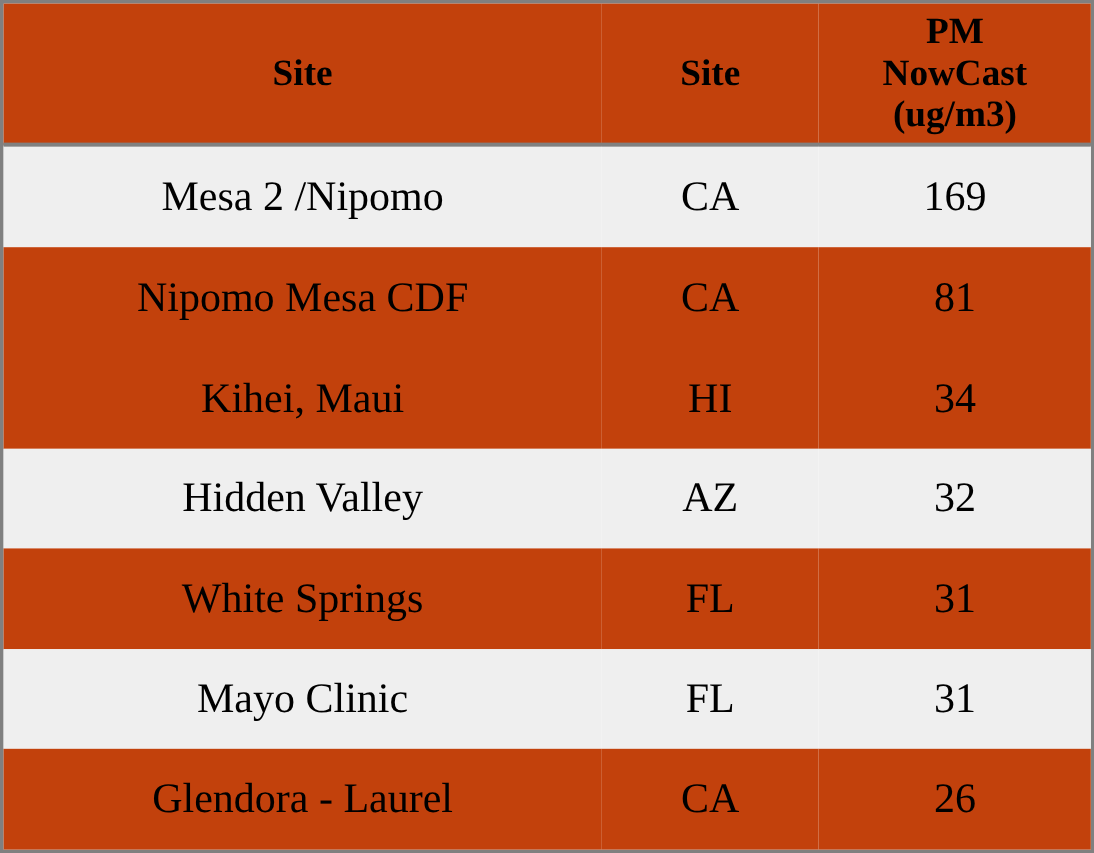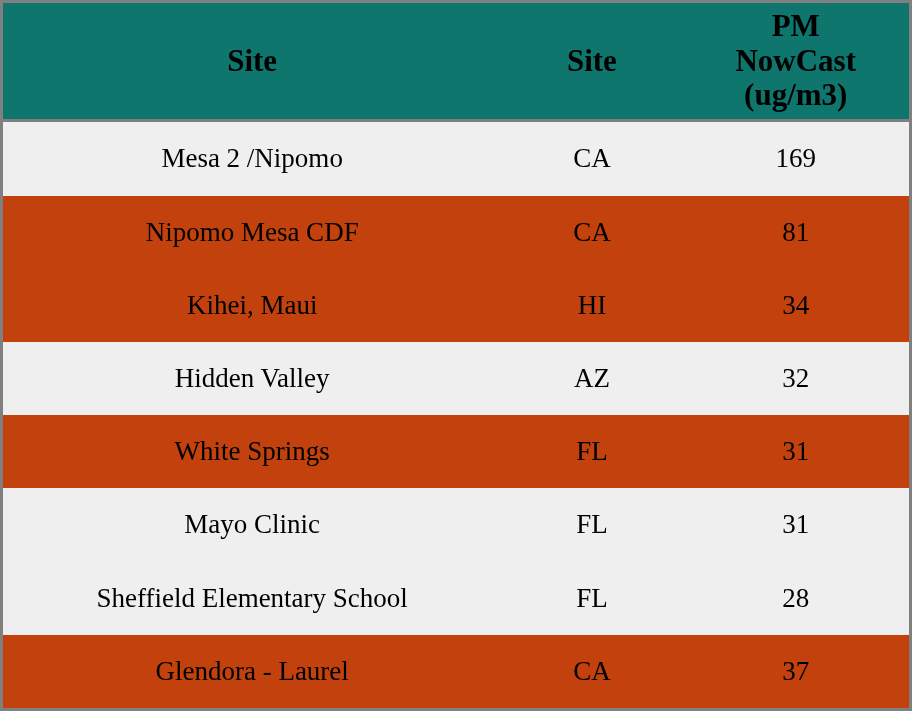--- a/index.html
+++ b/index.html
@@ -20,36 +20,36 @@
     border: 3px solid #808080;
     background: #ffffff;
   }
   table.data-table {
     width: 100%;
     height: 100%;
     border-collapse: collapse;
     table-layout: fixed;
   }
   thead th {
-    background: #0f766e;
+    background: #c2410c;
     font-weight: bold;
     font-size: 31px;
     color: #000000;
     text-align: center;
     vertical-align: middle;
     padding: 6px 4px;
     border-bottom: 3px solid #808080;
     line-height: 1.12;
   }
   col.col-site   { width: 55%; }
   col.col-state  { width: 20%; }
   col.col-value  { width: 25%; }
 
   tbody td {
-    font-size: 27px;
+    font-size: 35px;
     color: #000000;
     text-align: center;
     vertical-align: middle;
     padding: 0;
     height: 58px;
     line-height: 1.15;
     border: none;
   }
   tbody tr.row-odd td {
     background: #efefef;
@@ -108,25 +108,20 @@
       <tr class="row-even">
         <td>White Springs</td>
         <td>FL</td>
         <td>31</td>
       </tr>
       <tr class="row-odd">
         <td>Mayo Clinic</td>
         <td>FL</td>
         <td>31</td>
       </tr>
-      <tr class="row-odd">
-        <td>Sheffield Elementary School</td>
-        <td>FL</td>
-        <td>28</td>
-      </tr>
       <tr class="row-even">
         <td>Glendora - Laurel</td>
         <td>CA</td>
-        <td>37</td>
+        <td>26</td>
       </tr>
     </tbody>
   </table>
 </div>
 
 </body></html>

